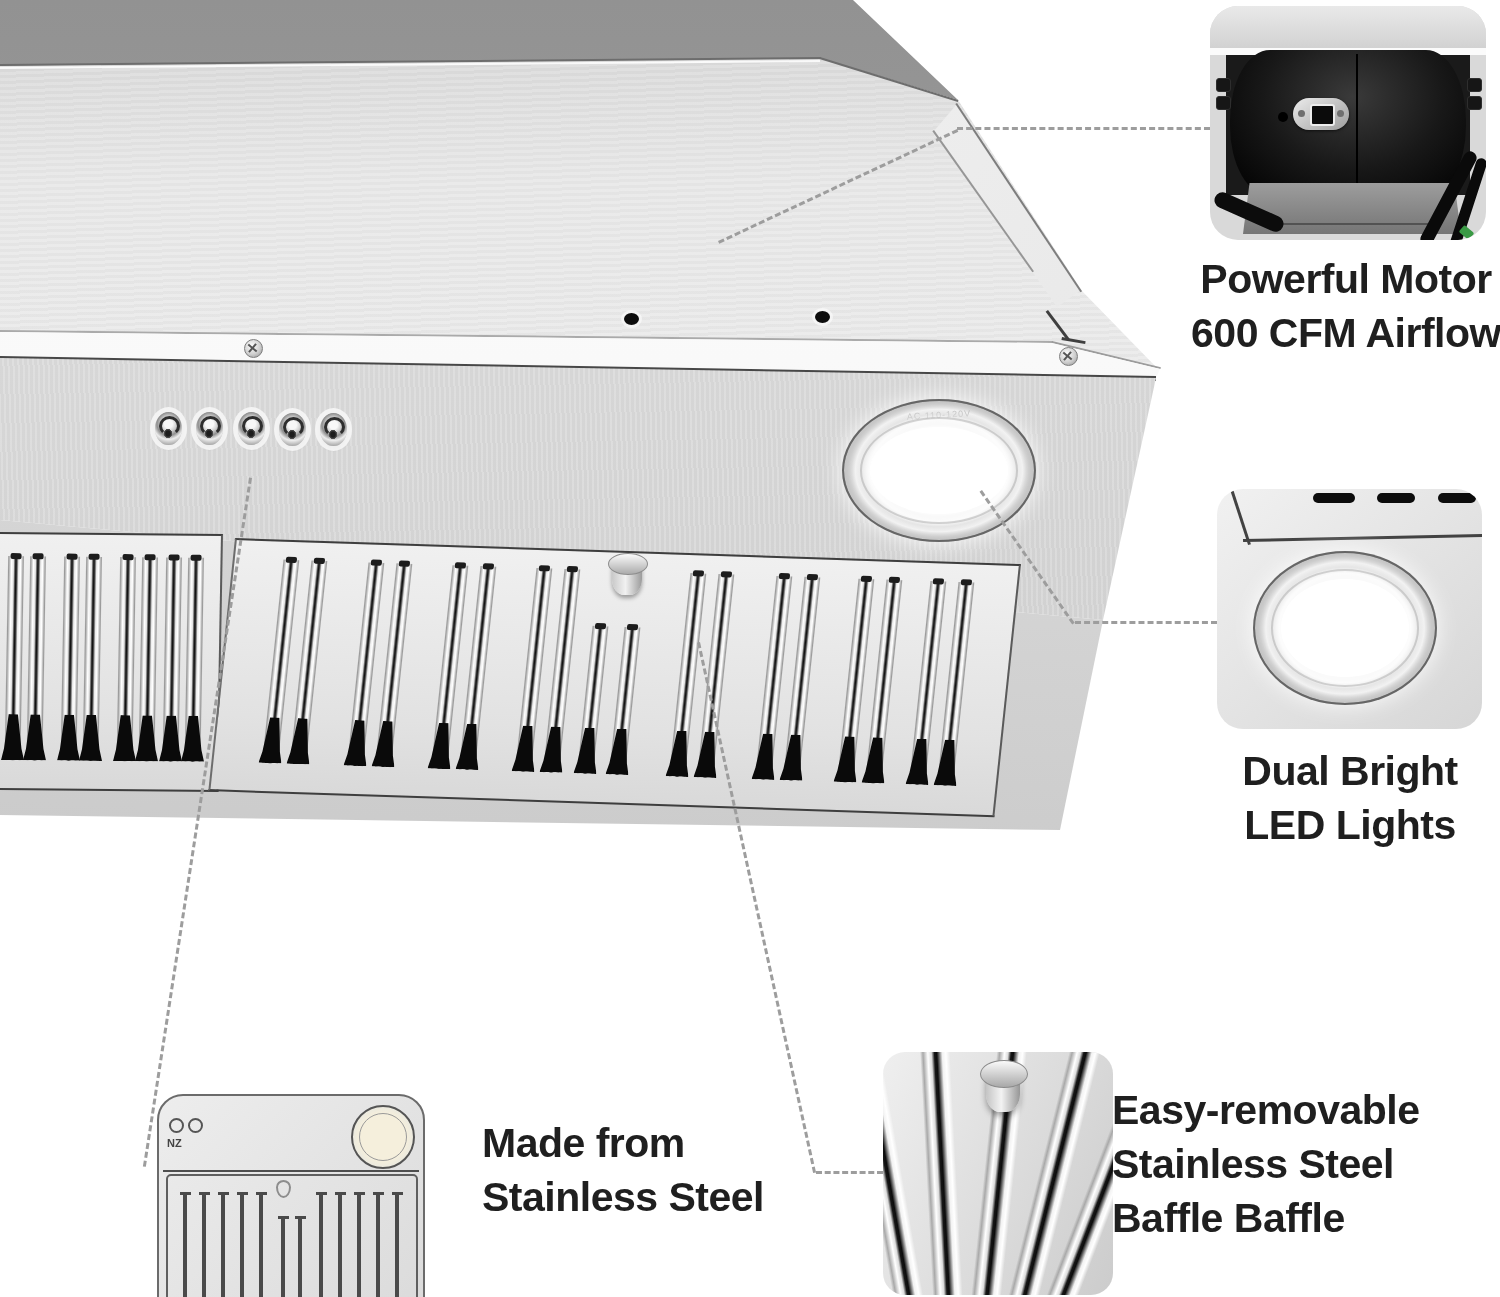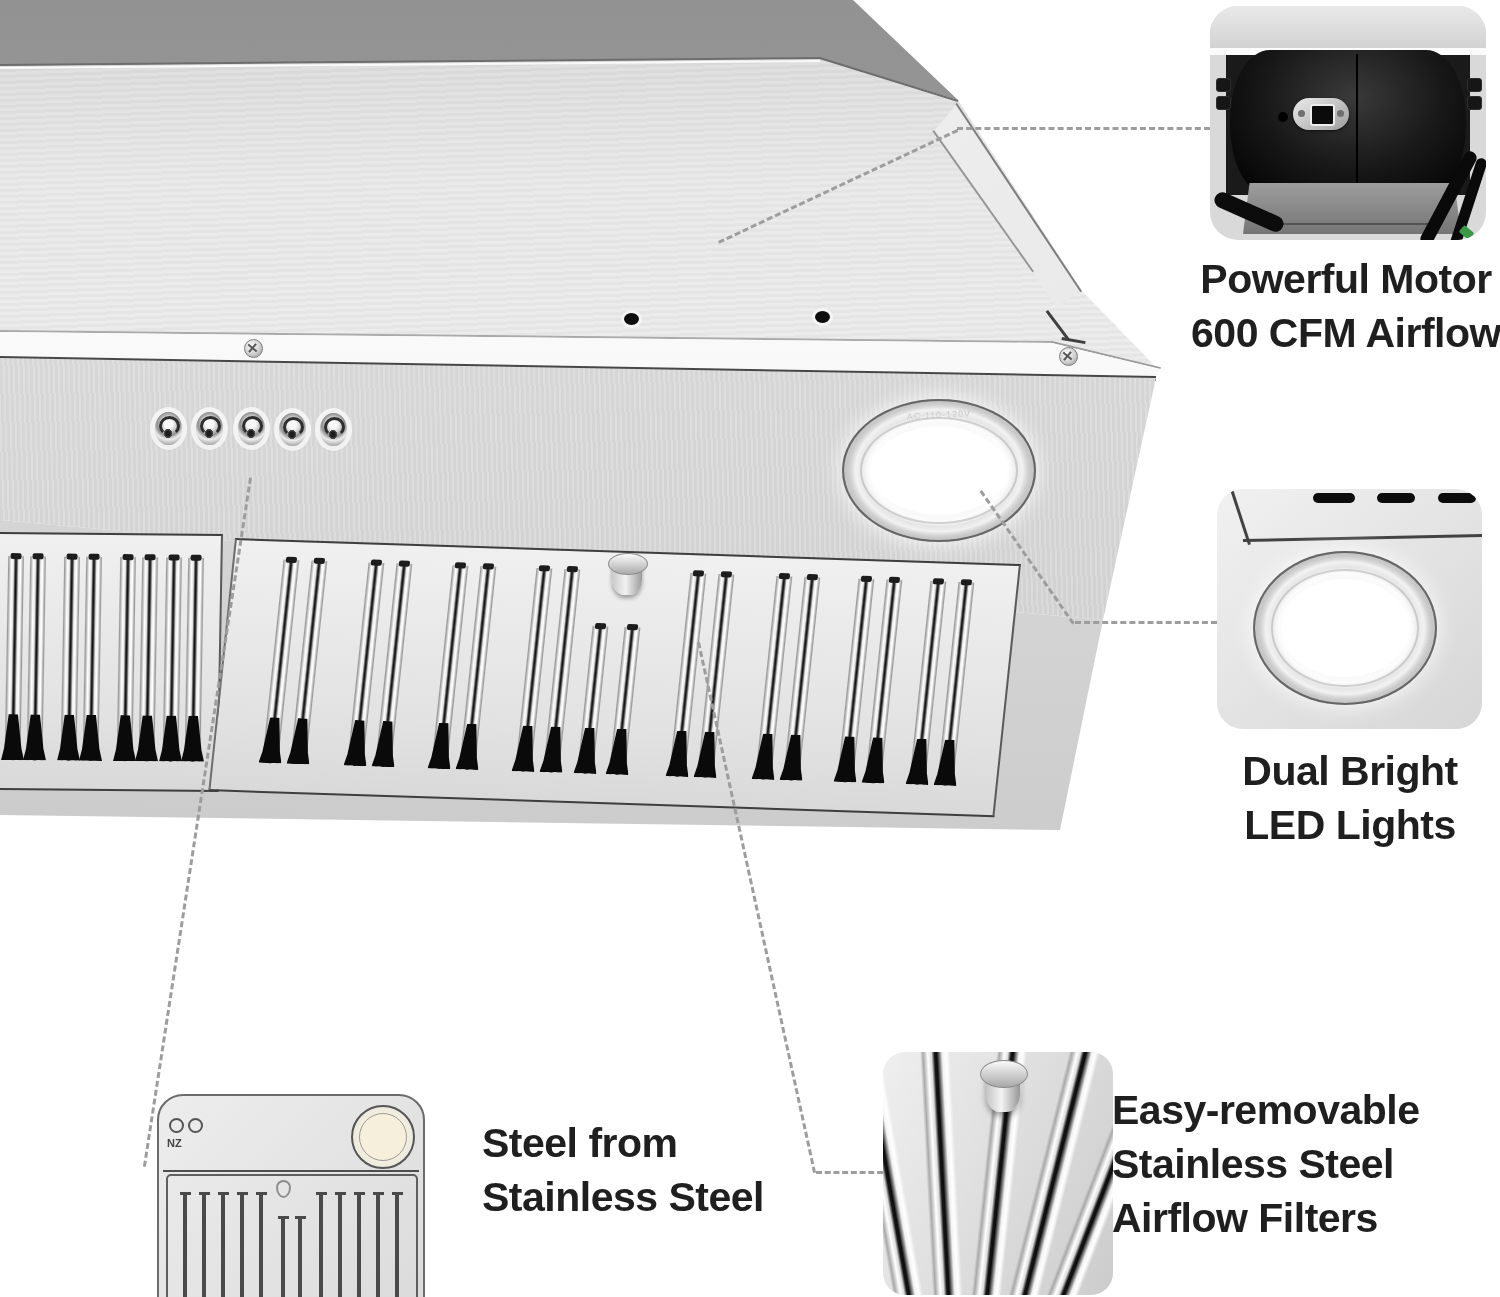--- a/index.html
+++ b/index.html
@@ -279,32 +279,32 @@
     <div class="bv-slot" style="left:100px;top:98px;height:108px;"></div>
     <div class="bv-slot" style="left:122px;top:122px;height:84px;"></div>
     <div class="bv-slot" style="left:139px;top:122px;height:84px;"></div>
     <div class="bv-slot" style="left:160px;top:98px;height:108px;"></div>
     <div class="bv-slot" style="left:179px;top:98px;height:108px;"></div>
     <div class="bv-slot" style="left:198px;top:98px;height:108px;"></div>
     <div class="bv-slot" style="left:217px;top:98px;height:108px;"></div>
     <div class="bv-slot" style="left:236px;top:98px;height:108px;"></div>
   </div>
   <div class="cap" style="left:482px;top:1116px;">
-    <div>Steel from</div>
+    <div>Made from</div>
     <div>Stainless Steel</div>
   </div>
 
   <div class="thumb t-baffle">
     <div class="bf-bar" style="left:-8px;top:-24px;transform:rotate(-10deg);"></div>
     <div class="bf-bar" style="left:44px;top:-30px;transform:rotate(-3deg);"></div>
     <div class="bf-bar" style="left:98px;top:-14px;transform:rotate(6deg);"></div>
     <div class="bf-bar" style="left:152px;top:-26px;transform:rotate(14deg);"></div>
     <div class="bf-bar" style="left:203px;top:-22px;transform:rotate(21deg);"></div>
     <div class="bf-knob-body"></div>
     <div class="bf-knob-top"></div>
   </div>
   <div class="cap" style="left:1112px;top:1083px;">
     <div>Easy-removable</div>
     <div>Stainless Steel</div>
-    <div>Airflow Filters</div>
+    <div>Baffle Baffle</div>
   </div>
 
 </div>
 
 </body></html>

